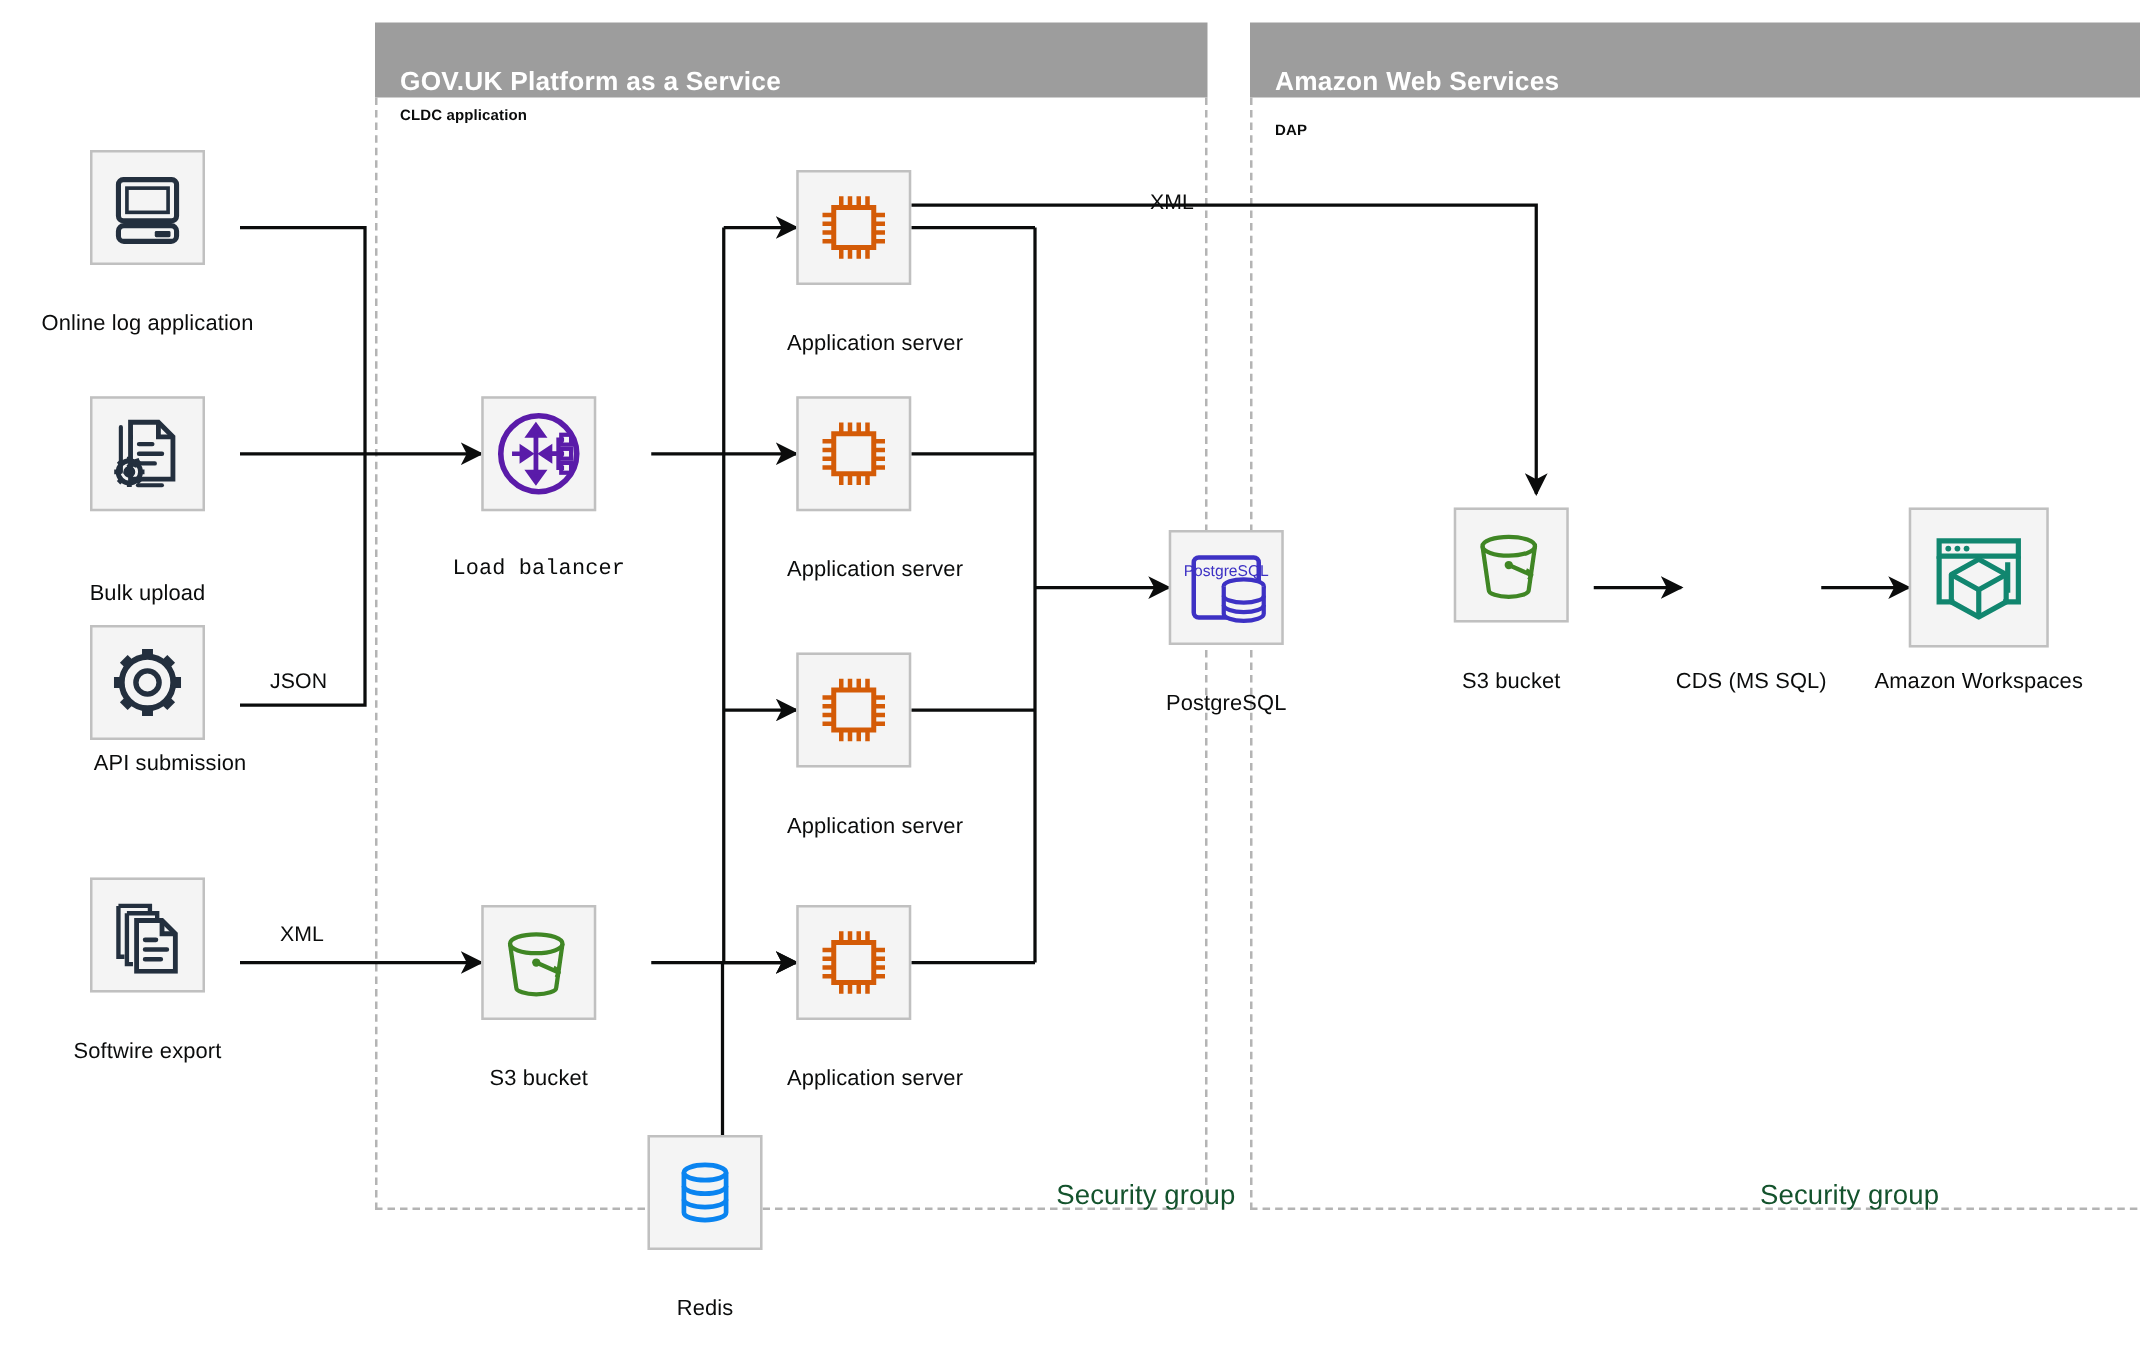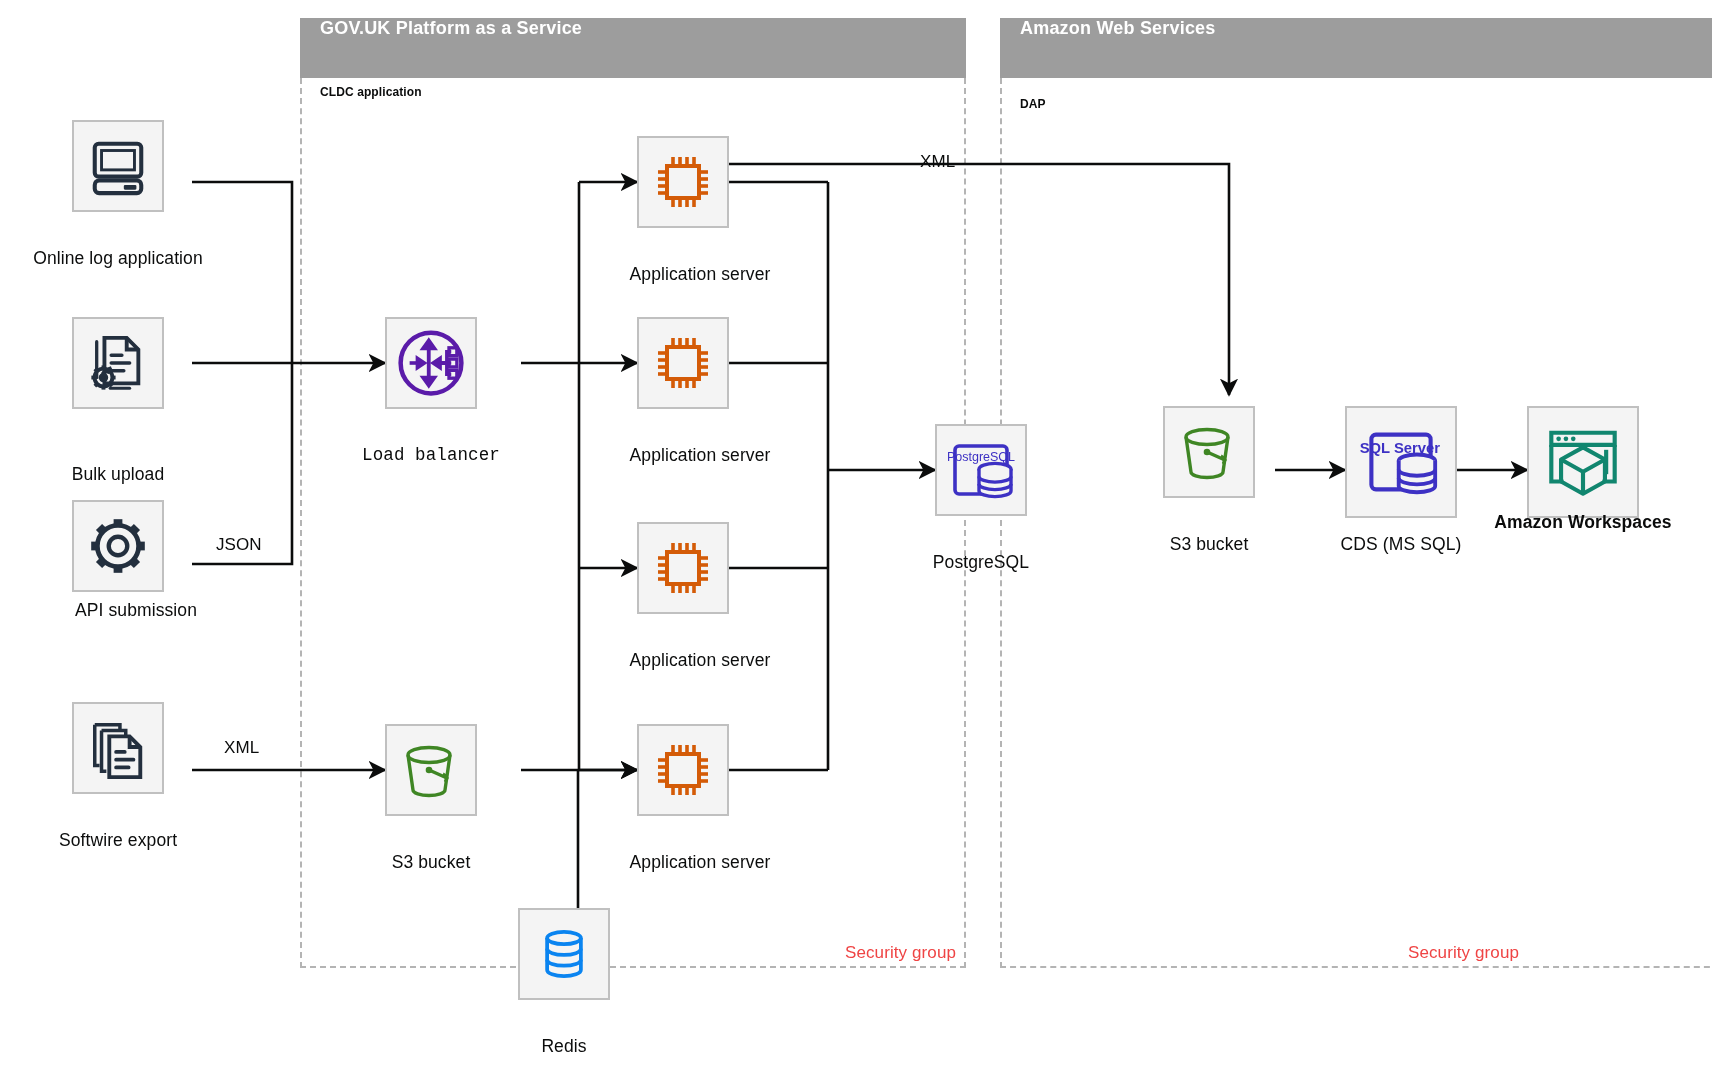--- a/index.html
+++ b/index.html
@@ -17,46 +17,46 @@
     height: 1082px;
     background: #ffffff;
     overflow: hidden;
   }
 
   
   .group-header {
     position: absolute;
     background: #9d9d9d;
     color: #ffffff;
-    font-size: 18px;
+    font-size: 21px;
     font-weight: bold;
     display: flex;
-    align-items: flex-start;
+    align-items: flex-end;
     padding-left: 20px;
     box-sizing: border-box;
     letter-spacing: .2px;
   }
   .dashed-box {
     position: absolute;
     border: 2px dashed #b4b4b4;
     border-top: none;
     box-sizing: border-box;
     background: transparent;
   }
   .group-sublabel {
     position: absolute;
     font-size: 12px;
     font-weight: bold;
     color: #0b0c0c;
     letter-spacing: .1px;
   }
   .security-label {
     position: absolute;
-    font-size: 17px;
-    color: #ef4444;
+    font-size: 22px;
+    color: #14532d;
     letter-spacing: .1px;
   }
 
   
   .node {
     position: absolute;
     width: 92px;
     height: 92px;
     background: #f4f4f4;
     border: 2px solid #c0c0c0;
@@ -389,46 +389,34 @@
     <svg width="64" height="64" viewBox="0 0 64 64">
       <ellipse cx="30" cy="17" rx="21" ry="7.5" fill="none" stroke="#3f8624" stroke-width="3.4"></ellipse>
       <path d="M9 17 L14 52 a16 5.5 0 0 0 32 0 L51 17" fill="none" stroke="#3f8624" stroke-width="3.4"></path>
       <path d="M30 32 L48 40" fill="none" stroke="#3f8624" stroke-width="3.4" stroke-linecap="round"></path>
       <path d="M44 36 a5 5 0 0 1 2 8" fill="none" stroke="#3f8624" stroke-width="3.2"></path>
       <circle cx="30" cy="32" r="3.3" fill="#3f8624"></circle>
     </svg>
   </div>
   <div class="node-label" style="left:1209px; top:534px;">S3 bucket</div>
 
-  <div class="node" style="left:1345px; top:406px; width:112px; height:112px;">
-    <svg width="82" height="82" viewBox="0 0 72 72">
-      <path d="M14 12 H58 a4 4 0 0 1 4 4 V56 a4 4 0 0 1 -4 4 H14 a4 4 0 0 1 -4 -4 V16 a4 4 0 0 1 4 -4 Z" fill="none" stroke="#3d31c4" stroke-width="3.6"></path>
-      <text x="35" y="28" font-family="'Liberation Sans', sans-serif" font-size="13" font-weight="bold" fill="#3d31c4" text-anchor="middle">SQL Server</text>
-      <g fill="#f4f4f4" stroke="#3d31c4" stroke-width="3.4">
-        <ellipse cx="50" cy="35" rx="16" ry="5.6"></ellipse>
-        <path d="M34 35 V57 a16 5.6 0 0 0 32 0 V35"></path>
-        <path d="M34 42.5 a16 5.6 0 0 0 32 0" fill="none"></path>
-        <path d="M34 50 a16 5.6 0 0 0 32 0" fill="none"></path>
-      </g>
-    </svg>
-  </div>
   <div class="node-label" style="left:1401px; top:534px;">CDS (MS SQL)</div>
 
   <div class="node" style="left:1527px; top:406px; width:112px; height:112px;">
     <svg width="78" height="78" viewBox="0 0 64 64">
       <path d="M6 8 H58 V18 H6 Z" fill="none" stroke="#11866f" stroke-width="3.4"></path>
       <path d="M6 18 V48 H16 M58 18 V48 H48" fill="none" stroke="#11866f" stroke-width="3.4"></path>
       <path d="M51 22 V42" fill="none" stroke="#11866f" stroke-width="3.4"></path>
       <g fill="#11866f">
         <circle cx="12" cy="13" r="1.9"></circle>
           <circle cx="18" cy="13" r="1.9"></circle>
           <circle cx="24" cy="13" r="1.9"></circle>
       </g>
       <g fill="none" stroke="#11866f" stroke-width="3.4" stroke-linejoin="round">
         <path d="M32 20 L50 30 V48 L32 58 L14 48 V30 Z"></path>
         <path d="M14 30 L32 40 L50 30"></path>
         <path d="M32 40 V58"></path>
       </g>
     </svg>
   </div>
-  <div class="node-label" style="left:1583px; top:512px;font-weight:bold;">Amazon Workspaces</div>
+  <div class="node-label" style="left:1583px; top:534px;">Amazon Workspaces</div>
 
 </div>
 
 </body></html>

